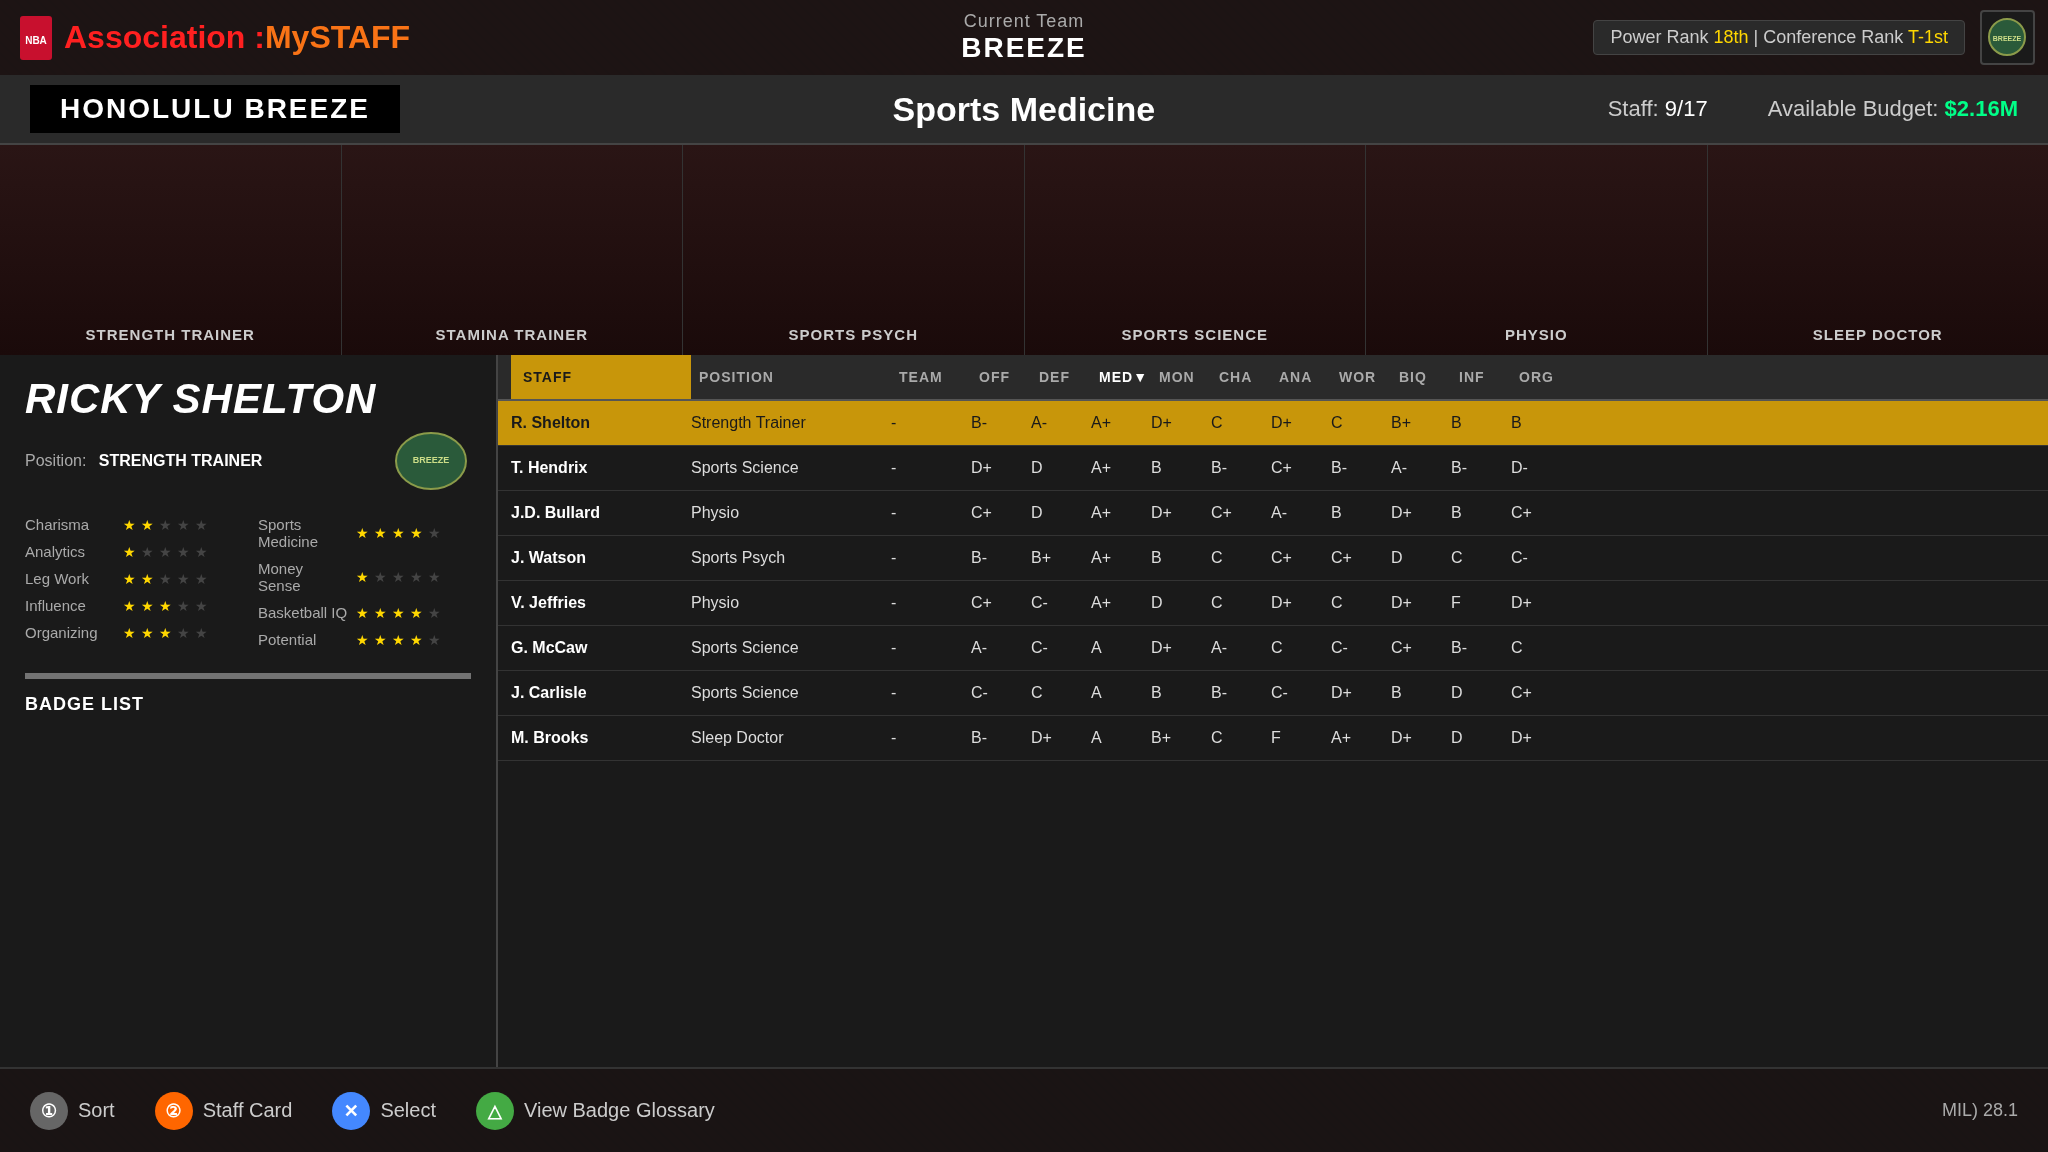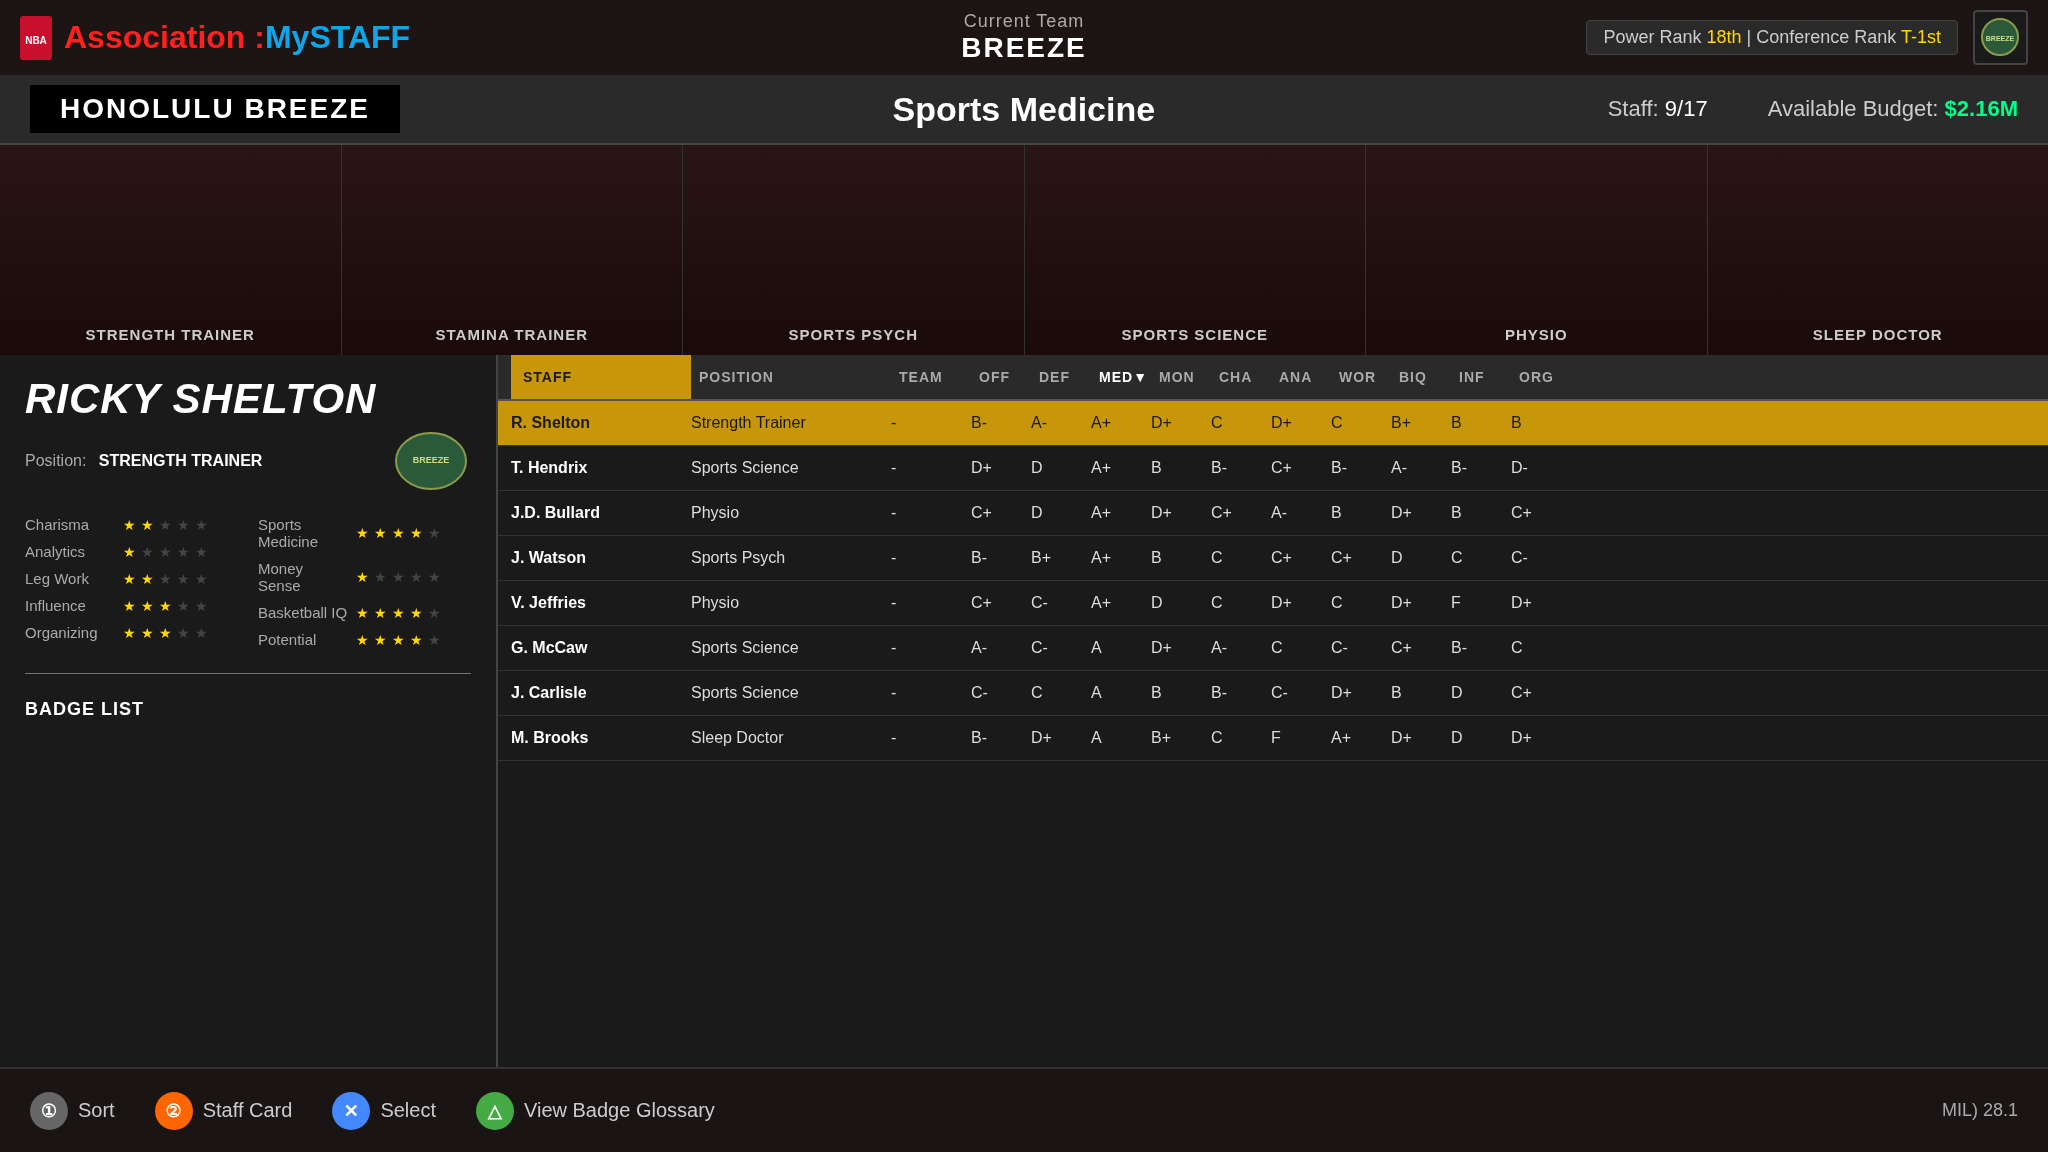--- a/index.html
+++ b/index.html
@@ -60,21 +60,21 @@
       font-weight: bold;
     }
 
     .app-title {
       font-size: 32px;
       font-weight: bold;
       color: #E8E8E8;
     }
 
     .app-title span {
-      color: #0ea5e9;
+      color: #f97316;
     }
 
     .app-title .red-text {
       color: #FF2020;
     }
 
     .current-team-area {
       position: absolute;
       left: 50%;
       transform: translateX(-50%);
@@ -89,21 +89,21 @@
 
     .current-team-name {
       font-size: 28px;
       font-weight: bold;
       color: white;
       letter-spacing: 2px;
     }
 
     .rank-area {
       position: absolute;
-      right: 20px;
+      right: 13px;
       display: flex;
       align-items: center;
       gap: 15px;
     }
 
     .rank-badge {
       background: #2A2A2A;
       border: 1px solid #444;
       padding: 6px 16px;
       border-radius: 4px;
@@ -316,22 +316,22 @@
       height: 16px;
       color: #FFD700;
       font-size: 14px;
     }
 
     .star.empty {
       color: #444;
     }
 
     .badge-section {
-      border-top: 1px solid #737373;
-      padding-top: 25px;
+      border-top: 6px solid #737373;
+      padding-top: 15px;
     }
 
     .badge-title {
       font-size: 18px;
       font-weight: bold;
       color: white;
       letter-spacing: 1px;
     }
 
     

